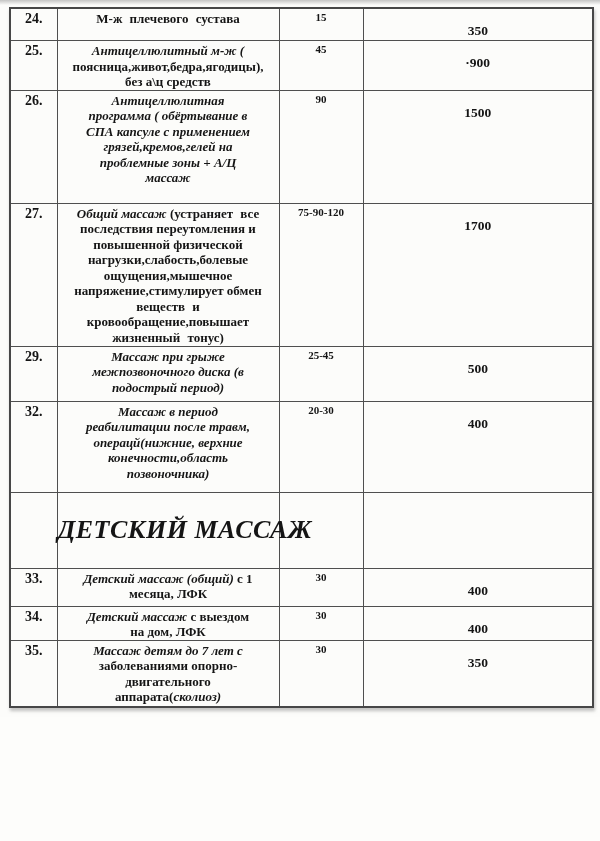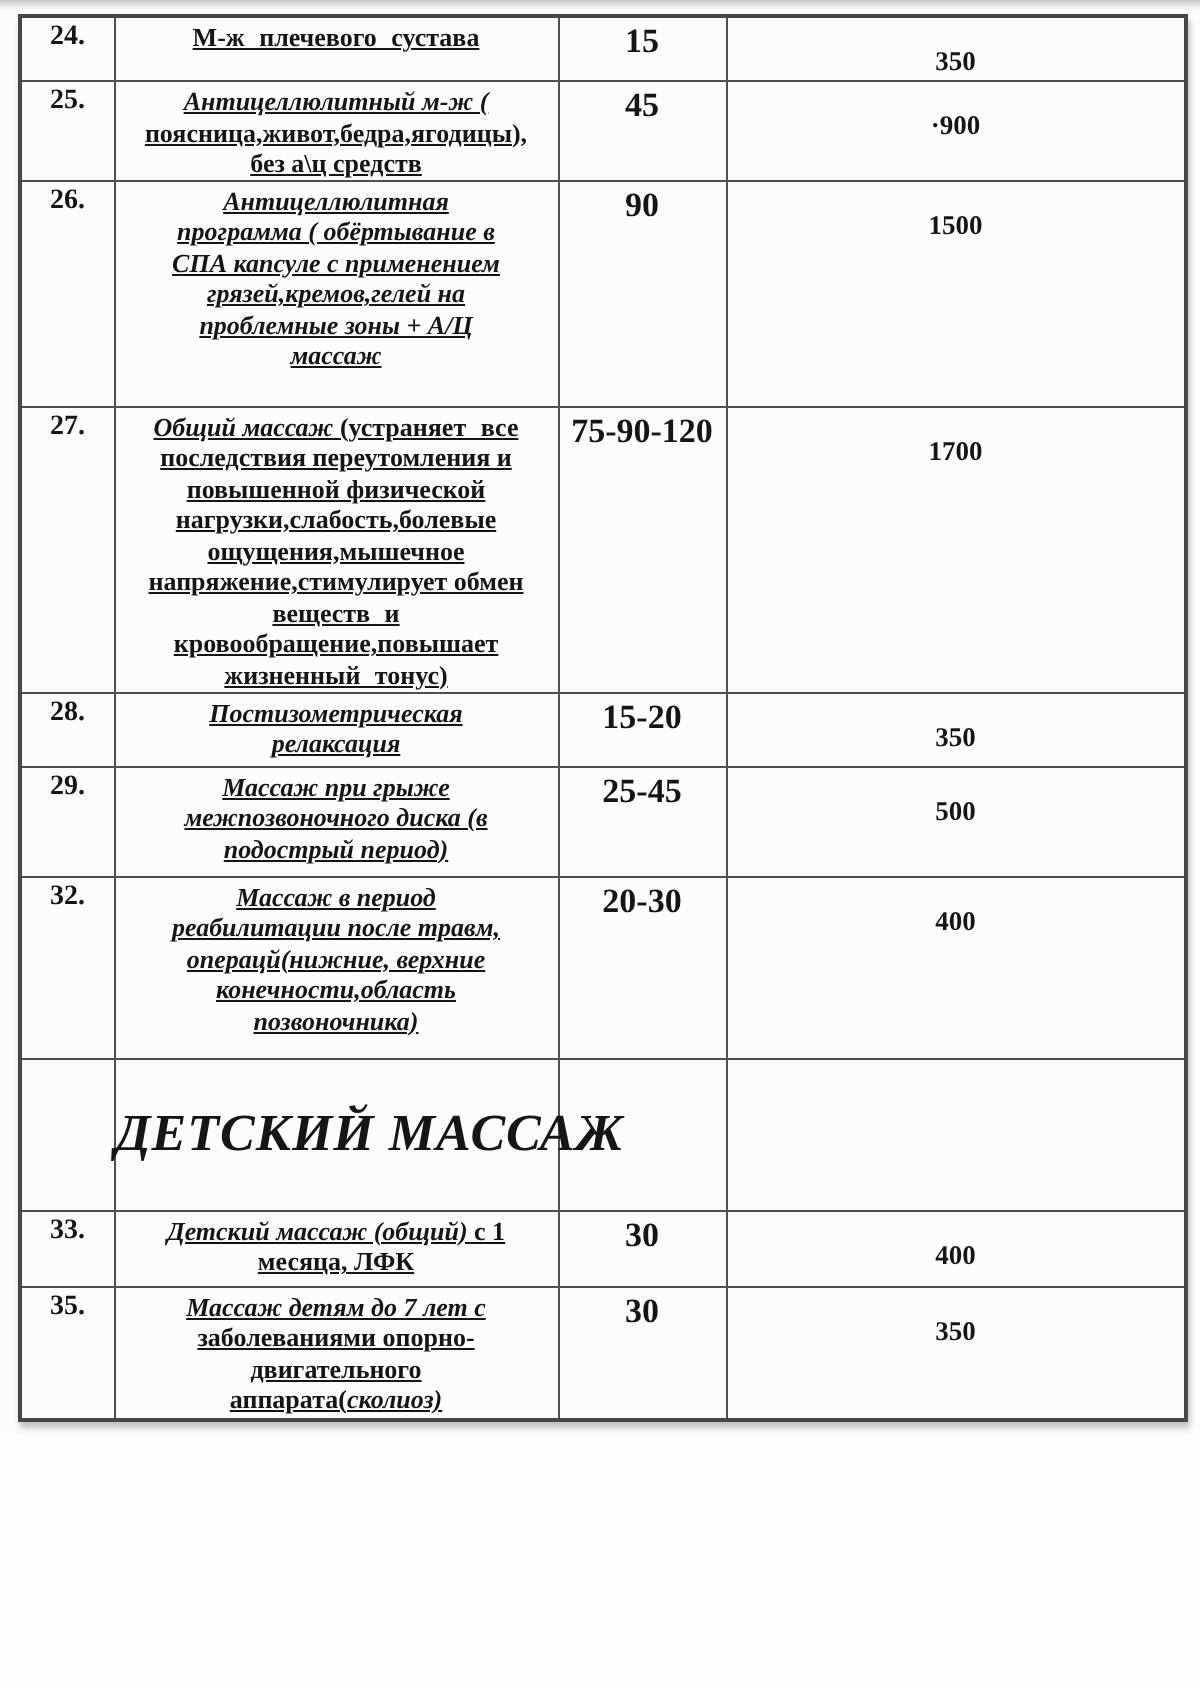--- a/index.html
+++ b/index.html
@@ -34,22 +34,22 @@
     box-shadow:1px 3px 3px rgba(90,90,90,.35);
   }
   td {
     border:1.5px solid #4f4f4f;
     vertical-align:top;
     color:#151515;
     font-weight:bold;
     overflow:visible;
   }
   td.num   { text-align:center; font-size:14px;   padding-top:2px; }
-  td.name  { text-align:center; font-size:13px;   line-height:15.5px; padding:2px 3px 0;text-decoration:underline; }
-  td.dur   { text-align:center; font-size:17px; padding-top:2px; }
+  td.name  { text-align:center; font-size:13px;   line-height:15.5px; padding:2px 3px 0; }
+  td.dur   { text-align:center; font-size:11px; padding-top:2px; }
   td.price { text-align:center; font-size:13.5px; padding-top:14px; }
   .i { font-style:italic; }
   .r { }
   .ws { word-spacing:4px; }
   td.section-cell {
     font-size:26px; font-style:italic; font-weight:bold;
     white-space:nowrap; vertical-align:middle;
     padding:0; letter-spacing:.5px; text-align:left;
   }
 </style>
@@ -91,26 +91,20 @@
         <td class="price">1500</td>
       </tr>
 
       <tr style="height:143px">
         <td class="num">27.</td>
         <td class="name"><span class="i">Общий массаж </span><span class="r ws">(устраняет все</span><br><span class="r">последствия переутомления и</span><br><span class="r">повышенной физической</span><br><span class="r">нагрузки,слабость,болевые</span><br><span class="r">ощущения,мышечное</span><br><span class="r">напряжение,стимулирует обмен</span><br><span class="r ws">веществ и</span><br><span class="r">кровообращение,повышает</span><br><span class="r ws">жизненный тонус)</span></td>
         <td class="dur">75-90-120</td>
         <td class="price">1700</td>
       </tr>
 
-      <tr style="height:37px">
-        <td class="num">28.</td>
-        <td class="name"><span class="i">Постизометрическая</span><br><span class="i">релаксация</span></td>
-        <td class="dur">15-20</td>
-        <td class="price">350</td>
-      </tr>
 
       <tr style="height:55px">
         <td class="num">29.</td>
         <td class="name"><span class="i">Массаж при грыже</span><br><span class="i">межпозвоночного диска (в</span><br><span class="i">подострый период)</span></td>
         <td class="dur">25-45</td>
         <td class="price">500</td>
       </tr>
 
 
 
@@ -128,20 +122,26 @@
         <td class="price"></td>
       </tr>
 
       <tr style="height:38px">
         <td class="num">33.</td>
         <td class="name"><span class="i">Детский массаж (общий) </span><span class="r">с 1</span><br><span class="r">месяца, ЛФК</span></td>
         <td class="dur">30</td>
         <td class="price">400</td>
       </tr>
 
+      <tr style="height:33px">
+        <td class="num">34.</td>
+        <td class="name"><span class="i">Детский массаж </span><span class="r">с выездом</span><br><span class="r">на дом, ЛФК</span></td>
+        <td class="dur">30</td>
+        <td class="price">400</td>
+      </tr>
 
       <tr style="height:67px">
         <td class="num">35.</td>
         <td class="name"><span class="i">Массаж детям до 7 лет с</span><br><span class="r">заболеваниями опорно-</span><br><span class="r">двигательного</span><br><span class="r">аппарата(</span><span class="i">сколиоз)</span></td>
         <td class="dur">30</td>
         <td class="price">350</td>
       </tr>
 
     </tbody>
   </table>

